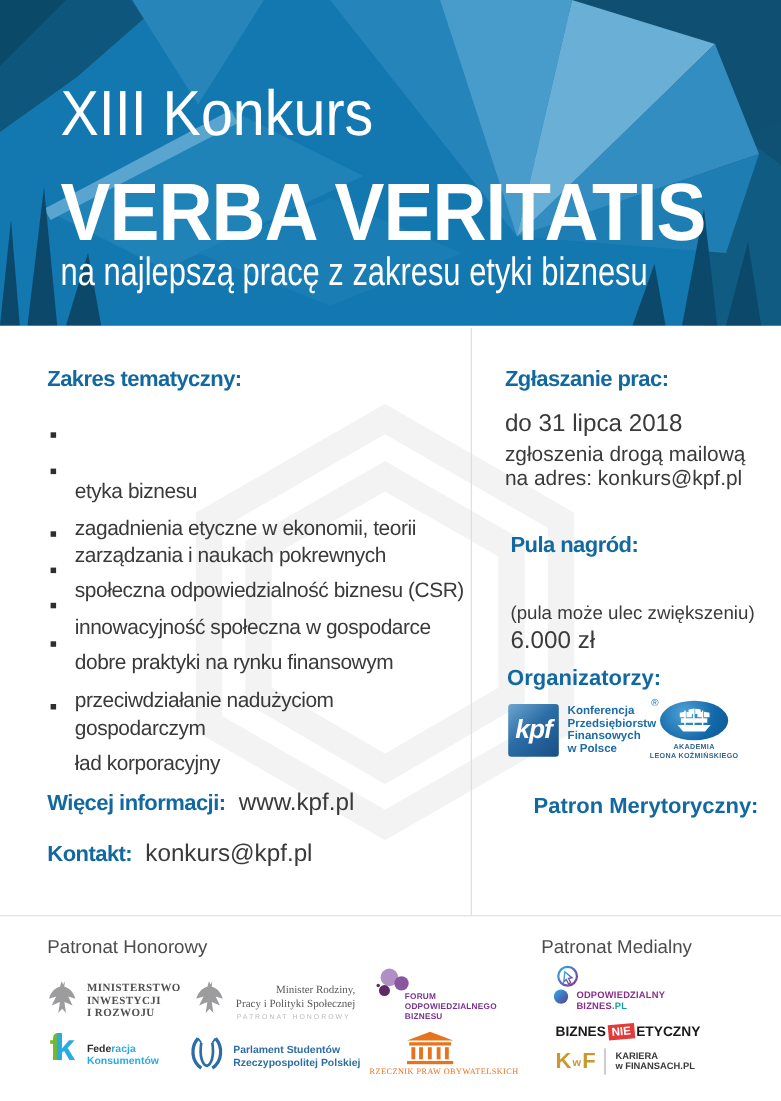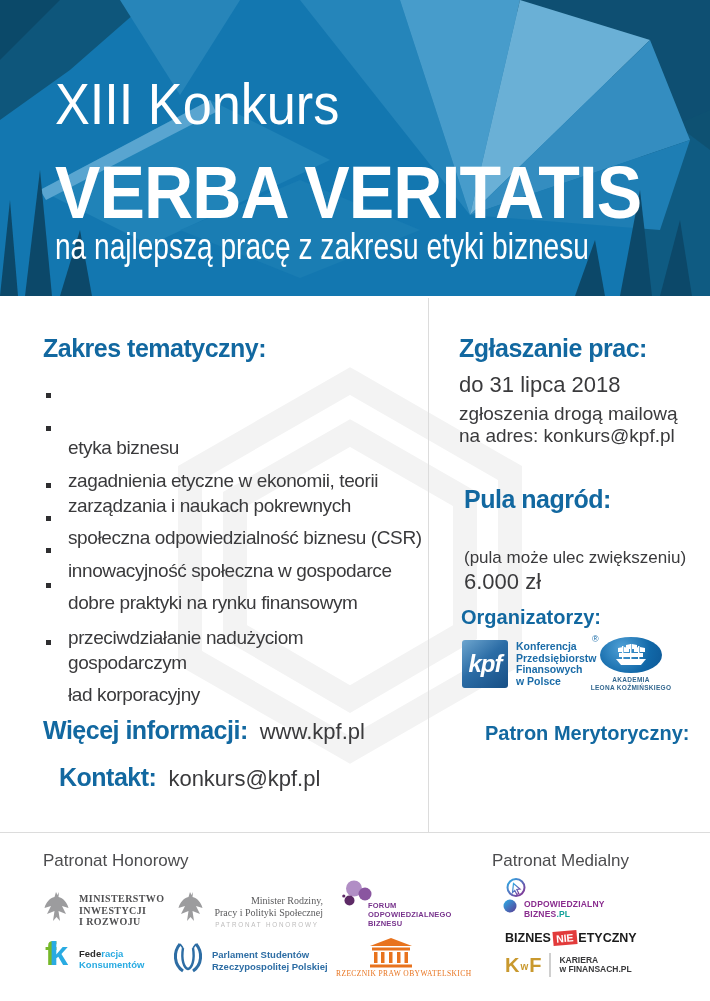--- a/index.html
+++ b/index.html
@@ -13,21 +13,21 @@
   .hero-line{position:absolute;left:55px;color:#fff;transform-origin:left top;white-space:nowrap;}
   .hero-line1{top:70px;font-size:58px;font-weight:400;transform:scaleX(.90);}
   .hero-line2{top:150px;font-size:74px;font-weight:700;letter-spacing:-1px;transform:scaleX(.92);}
   .hero-line3{top:226px;font-size:36px;font-weight:400;transform:scaleX(.78);}
 
   
   .divider-v{position:absolute;left:428px;top:298px;width:1px;height:534px;background:#dcdcdc;}
   .divider-h{position:absolute;left:0;top:832px;width:710px;height:1px;background:#dcdcdc;}
 
   
-  .h-blue{color:#1268a0;font-weight:700;font-size:25px;letter-spacing:-.5px;white-space:nowrap;}
+  .h-blue{color:#1268a0;font-weight:700;font-size:20px;letter-spacing:-.5px;white-space:nowrap;}
   .h-blue-sm{color:#1268a0;font-weight:700;font-size:20px;white-space:nowrap;}
   .topic{position:absolute;left:46px;white-space:pre-line;font-size:19px;letter-spacing:-.4px;
     line-height:25px;color:#3a3a3c;padding-left:22px;}
   .bullet{position:absolute;left:0;top:8px;width:5px;height:5px;background:#2e2e30;}
   .t-dark-lg{font-size:22px;color:#3a3a3c;white-space:nowrap;}
   .t-dark-md{font-size:19px;color:#3a3a3c;line-height:22px;white-space:nowrap;}
   .t-dark-sm{font-size:17px;color:#3a3a3c;white-space:nowrap;}
   .contact-row{position:absolute;left:43px;display:flex;align-items:baseline;gap:12px;white-space:nowrap;}
   .contact-row .val{font-size:22px;color:#3a3a3c;}
 
@@ -153,21 +153,21 @@
   </div>
   <div class="topic" style="top:632px;">
     <span class="bullet"></span>
     <span>ład korporacyjny</span>
   </div>
 
   <div class="contact-row" style="top:716px;">
     <span class="h-blue">Więcej informacji:</span>
     <span class="val">www.kpf.pl</span>
   </div>
-  <div class="contact-row" style="top:763px;margin-left:16px;">
+  <div class="contact-row" style="top:763px;">
     <span class="h-blue">Kontakt:</span>
     <span class="val">konkurs@kpf.pl</span>
   </div>
 
   <div class="abs h-blue" style="left:459px;top:334px;">Zgłaszanie prac:</div>
   <div class="abs t-dark-lg" style="left:459px;top:372px;">do 31 lipca 2018</div>
   <div class="abs t-dark-md" style="left:459px;top:403px;">zgłoszenia drogą mailową</div>
   <div class="abs t-dark-md" style="left:459px;top:425px;">na adres: konkurs@kpf.pl</div>
 
   <div class="abs h-blue" style="left:464px;top:485px;">Pula nagród:</div>

